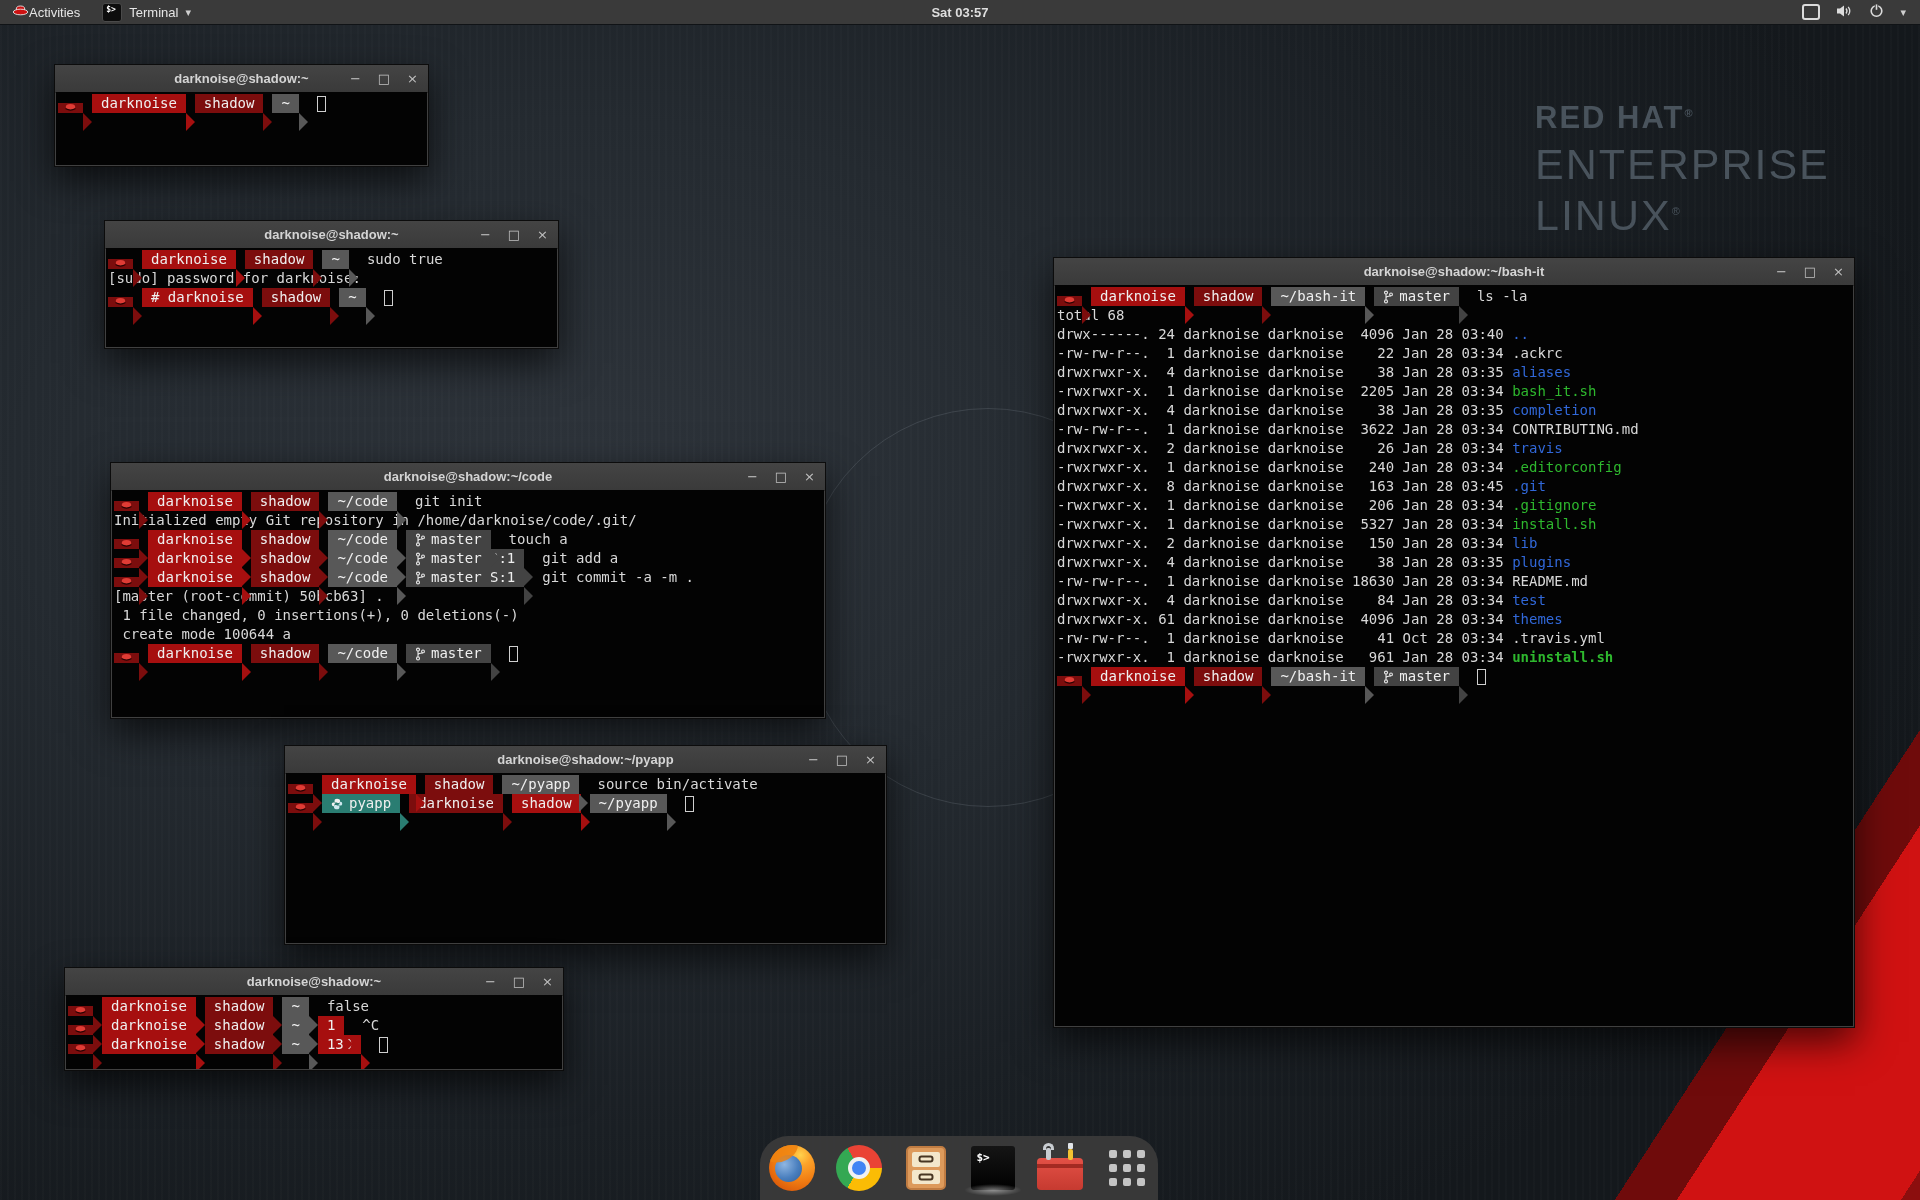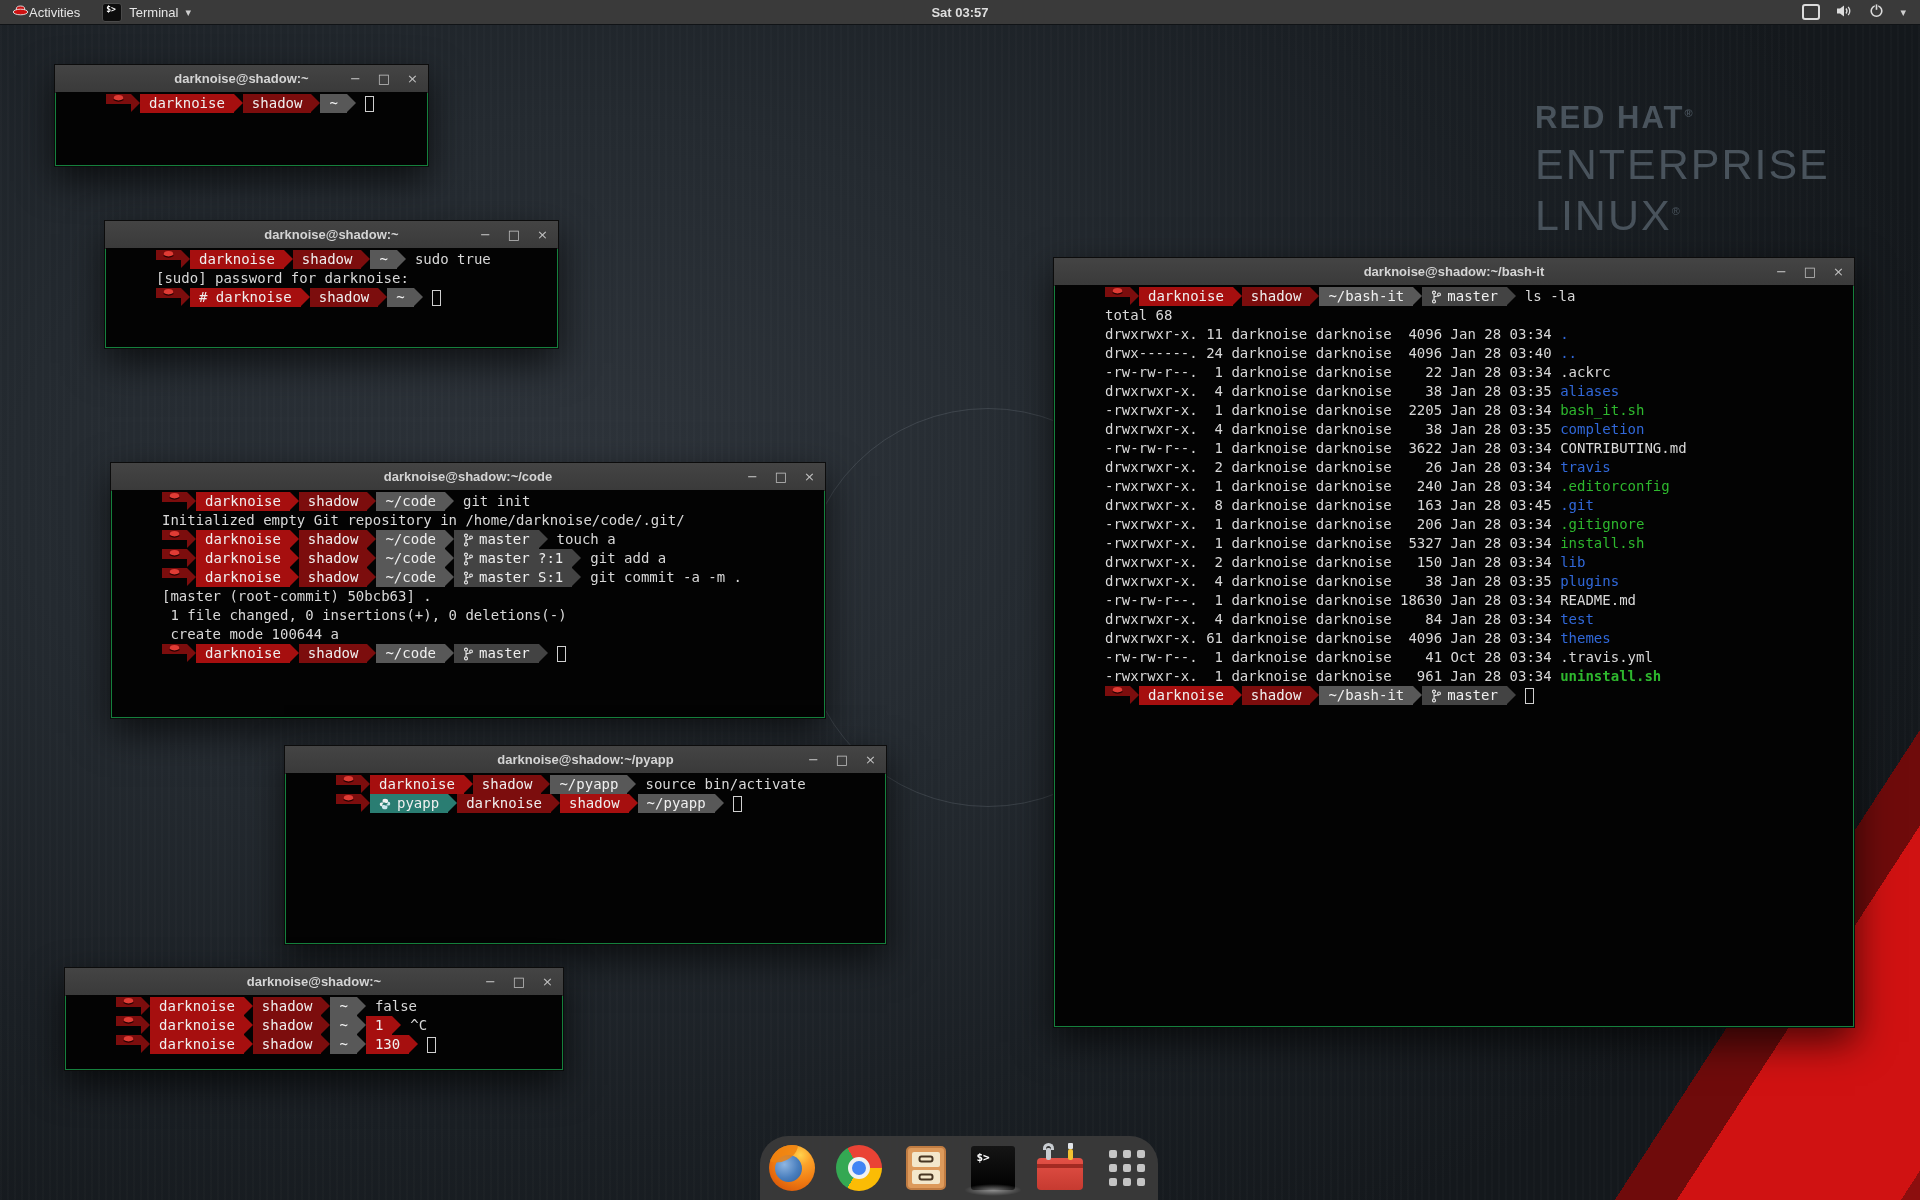--- a/index.html
+++ b/index.html
@@ -30,42 +30,42 @@
   .activities{display:flex;align-items:center;padding:15px 12px;height:100%;}
   .appmenu{display:flex;align-items:center;gap:7px;padding:0 10px;height:100%;}
   .tmini{width:20px;height:19px;background:#0d0d0d;border:1px solid #4a4a4a;border-radius:3px;
          color:#fff;font:700 8px "DejaVu Sans Mono",monospace;padding:1px 0 0 3px;box-sizing:border-box;}
   .clock{position:absolute;left:0;right:0;text-align:center;font-weight:700;color:#dedede;pointer-events:none;}
   .tb-right{margin-left:auto;display:flex;align-items:center;gap:16px;padding-right:14px;height:100%;}
   .scricon{width:14px;height:12px;border:2px solid #dcdcdc;border-radius:3px;display:inline-block;}
   .chev{color:#cfcfcf;font-size:11px;}
 
   
-  .win{position:absolute;background:#15803d;border:1px solid #0c0c0c;z-index:5;
+  .win{position:absolute;background:#404040;border:1px solid #0c0c0c;z-index:5;
        box-shadow:0 14px 36px rgba(0,0,0,0.65);}
   .titlebar{position:absolute;top:0;left:0;right:0;height:27px;
        background:linear-gradient(#444444,#3a3a3a);border-bottom:1px solid #2b2b2b;}
   .title{position:absolute;left:0;right:0;text-align:center;line-height:27px;
        font-weight:700;font-size:13px;color:#d4d4d4;pointer-events:none;}
   .wbtns{position:absolute;right:10px;top:0;height:27px;display:flex;gap:17px;align-items:center;
        color:#c0c0c0;font-size:13px;font-family:"DejaVu Sans",sans-serif;}
   .wbtns span{cursor:default;line-height:27px;}
   .term-body{position:absolute;top:27px;left:1px;right:1px;bottom:1px;background:#030303;
        overflow:hidden;padding:2px 0 0 2px;}
 
   .t1{left:54px;top:64px;width:373px;height:101px;}
   .t2{left:104px;top:220px;width:453px;height:127px;}
   .t3{left:110px;top:462px;width:714px;height:255px;}
   .t4{left:284px;top:745px;width:601px;height:198px;}
   .t5{left:64px;top:967px;width:498px;height:102px;}
   .t6{left:1053px;top:257px;width:800px;height:769px;}
 
   
-  .tl{display:flex;align-items:flex-start;height:19px;
-      font:14px/19px "DejaVu Sans Mono",monospace;color:#d8d8d8;white-space:pre;margin-left:48px;}
+  .tl{display:flex;align-items:flex-end;height:19px;
+      font:14px/19px "DejaVu Sans Mono",monospace;color:#d8d8d8;white-space:pre;}
   .tl.out{display:block;}
   .seg{display:flex;align-items:center;padding:0 9px;color:#efefef;gap:6px;}
   .seg.iconly{padding:0 6px;}
   .sep{width:9px;position:relative;flex:0 0 9px;}
   .tri{position:absolute;left:0;top:0;width:0;height:0;
        border-top:9.5px solid transparent;border-bottom:9.5px solid transparent;border-left:9px solid #000;}
   .cmd{margin-left:9px;}
   .cursor{width:9px;height:16px;border:1px solid #cfcfcf;margin-left:9px;align-self:center;box-sizing:border-box;}
 
   
@@ -305,21 +305,20 @@
       <div class="tl"><span class="seg iconly" style="background: rgb(124, 13, 13);"><span style="display: flex;"><svg width="13" height="10" viewBox="0 0 14 11">
               <ellipse cx="7" cy="4.4" rx="5.2" ry="3.3" fill="#e03c35"></ellipse>
               <path d="M1.6 5.6 Q7 8.8 12.4 5.6 L12.4 7 Q7 10 1.6 7 Z" fill="#250202"></path>
             </svg></span></span><span class="sep" style="background: rgb(166, 15, 15);"><span class="tri" style="border-left-color: rgb(124, 13, 13);"></span></span><span class="seg" style="background: rgb(166, 15, 15);"><span>darknoise</span></span><span class="sep" style="background: rgb(124, 13, 13);"><span class="tri" style="border-left-color: rgb(166, 15, 15);"></span></span><span class="seg" style="background: rgb(124, 13, 13);"><span>shadow</span></span><span class="sep" style="background: rgb(88, 88, 88);"><span class="tri" style="border-left-color: rgb(124, 13, 13);"></span></span><span class="seg" style="background: rgb(88, 88, 88);"><span>~/bash-it</span></span><span class="sep" style="background: rgb(67, 67, 67);"><span class="tri" style="border-left-color: rgb(88, 88, 88);"></span></span><span class="seg" style="background: rgb(67, 67, 67);"><span style="display: flex;"><svg width="10" height="14" viewBox="0 0 10 14">
               <circle cx="3" cy="2.6" r="1.5" fill="none" stroke="#e8e8e8" stroke-width="1.1"></circle>
               <circle cx="3" cy="11.4" r="1.5" fill="none" stroke="#e8e8e8" stroke-width="1.1"></circle>
               <circle cx="8" cy="4.4" r="1.4" fill="none" stroke="#e8e8e8" stroke-width="1.1"></circle>
               <path d="M3 4.2 V9.8 M3 8 Q3 5.8 8 6" fill="none" stroke="#e8e8e8" stroke-width="1.1"></path>
             </svg></span><span>master</span></span><span class="sep" style="background: transparent;"><span class="tri" style="border-left-color: rgb(67, 67, 67);"></span></span><span class="cmd">ls -la</span></div>
       <div class="tl out">total 68</div>
-      <div class="tl out"><span>drwxrwxr-x. 11 darknoise darknoise  4096 Jan 28 03:34 </span><span style="color: rgb(49, 104, 217);">.</span></div>
       <div class="tl out"><span>drwx------. 24 darknoise darknoise  4096 Jan 28 03:40 </span><span style="color: rgb(49, 104, 217);">..</span></div>
       <div class="tl out"><span>-rw-rw-r--.  1 darknoise darknoise    22 Jan 28 03:34 </span><span style="color: rgb(216, 216, 216);">.ackrc</span></div>
       <div class="tl out"><span>drwxrwxr-x.  4 darknoise darknoise    38 Jan 28 03:35 </span><span style="color: rgb(49, 104, 217);">aliases</span></div>
       <div class="tl out"><span>-rwxrwxr-x.  1 darknoise darknoise  2205 Jan 28 03:34 </span><span style="color: rgb(46, 184, 46);">bash_it.sh</span></div>
       <div class="tl out"><span>drwxrwxr-x.  4 darknoise darknoise    38 Jan 28 03:35 </span><span style="color: rgb(49, 104, 217);">completion</span></div>
       <div class="tl out"><span>-rw-rw-r--.  1 darknoise darknoise  3622 Jan 28 03:34 </span><span style="color: rgb(216, 216, 216);">CONTRIBUTING.md</span></div>
       <div class="tl out"><span>drwxrwxr-x.  2 darknoise darknoise    26 Jan 28 03:34 </span><span style="color: rgb(49, 104, 217);">travis</span></div>
       <div class="tl out"><span>-rwxrwxr-x.  1 darknoise darknoise   240 Jan 28 03:34 </span><span style="color: rgb(46, 184, 46);">.editorconfig</span></div>
       <div class="tl out"><span>drwxrwxr-x.  8 darknoise darknoise   163 Jan 28 03:45 </span><span style="color: rgb(49, 104, 217);">.git</span></div>
       <div class="tl out"><span>-rwxrwxr-x.  1 darknoise darknoise   206 Jan 28 03:34 </span><span style="color: rgb(46, 184, 46);">.gitignore</span></div>

